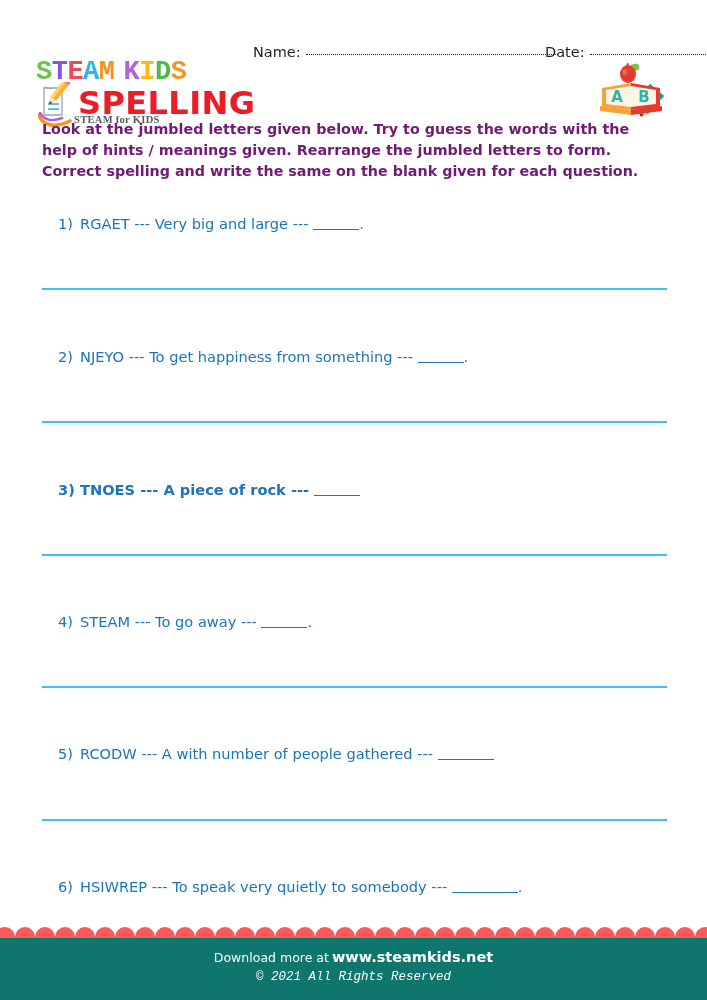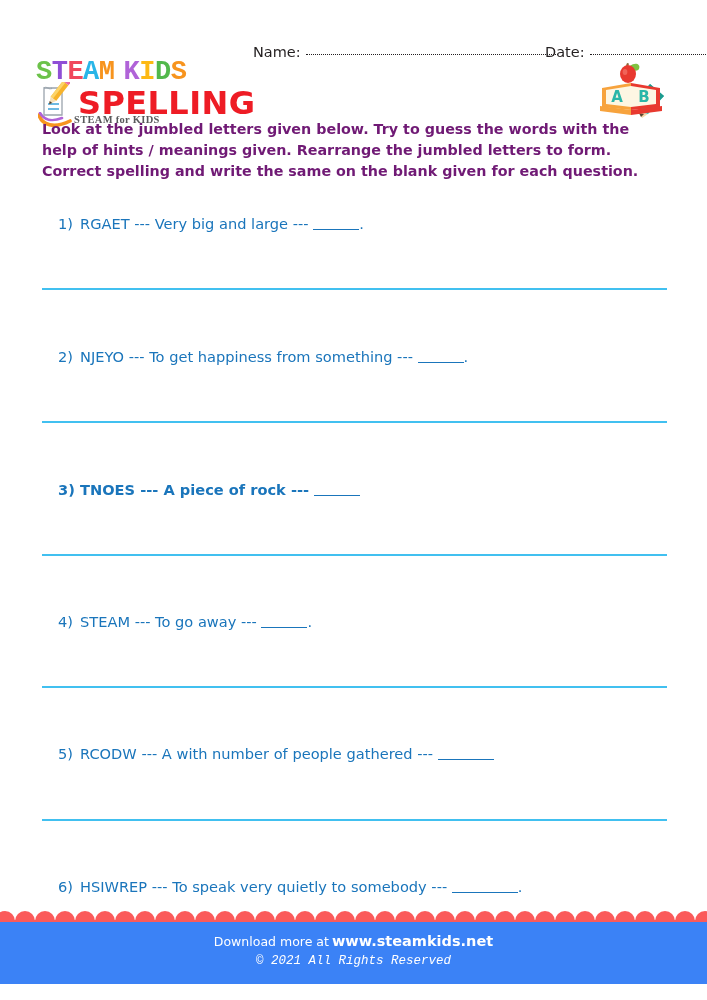--- a/index.html
+++ b/index.html
@@ -58,22 +58,22 @@
   .qblock { position:absolute; left:58px; width:625px; }
   .qtext { font-family:"DejaVu Sans", sans-serif; font-size:14.6px;
            color:#1a75bb; white-space:nowrap; }
   .qnum { display:inline-block; width:22px; }
   .blank { display:inline-block; border-bottom:1.3px solid #1a75bb;
            vertical-align:-1px; height:12px; }
   .ansline { position:absolute; left:42px; width:625px; height:0;
              border-top:2.2px solid #41c0f0; }
 
   
-  .footer { position:absolute; left:0; bottom:16px; width:707px; height:63px;
-            background:#3b82f6; }
+  .footer { position:absolute; left:0; bottom:0; width:707px; height:63px;
+            background:#0f766e; }
   .scallop { position:absolute; left:0; top:-10px; width:707px; height:11px;
              overflow:hidden; }
   .scallop svg { display:block; }
   .footer-l1 { position:absolute; left:0; top:12px; width:707px;
                text-align:center; color:#ffffff;
                font-family:"DejaVu Sans", sans-serif; font-size:12.5px; }
   .footer-l1 b { font-size:14.5px; font-weight:bold; margin-left:3px; }
   .footer-l2 { position:absolute; left:0; top:33px; width:707px;
                text-align:center; color:#ffffff;
                font-family:Liberation Mono, monospace; font-style:italic;

